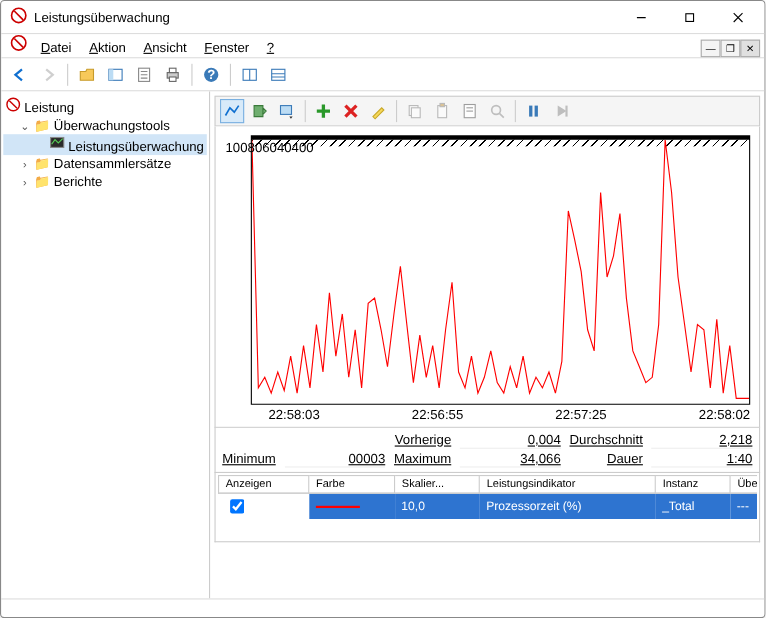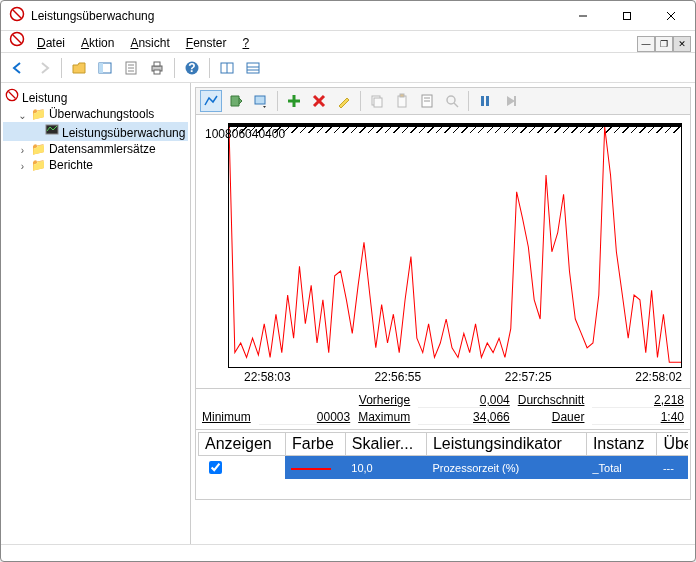--- a/index.html
+++ b/index.html
@@ -34,21 +34,21 @@
     background-size: 100% 6px; background-repeat: no-repeat; background-position: top;}
   .plot svg{display:block;width:100%;height:240px;}
   .yticks{position:absolute;right:100%;top:0;bottom:13px;width:24px;text-align:right;padding-right:4px;display:flex;flex-direction:row;justify-content:space-between;font-size:11px;color:#000;}
   .xticks{display:flex;justify-content:space-between;margin-left:40px;font-size:11px;margin-top:2px;}
   .stats{border:1px solid #ccc;border-top:none;padding:4px 6px;display:grid;grid-template-columns:auto 1fr auto 1fr auto 1fr;gap:2px 8px;font-size:11px;background:#fff;text-decoration:underline;}
   .stats .lbl{text-align:right;}
   .stats .val{text-align:right;border-bottom:1px inset #eee;min-width:70px;}
   .counters-box{border:1px solid #ccc;border-top:none;background:#fff;padding:2px;display:flex;flex-direction:column;}
   .counters{overflow:auto;}
   .counters table{border-collapse:collapse;width:100%;min-width:560px;}
-  .counters th{background:#fff;border:1px solid #ccc;font-weight:400;text-align:left;padding:2px 6px;font-size:16px;white-space:nowrap;}
+  .counters th{background:#fff;border:1px solid #ccc;font-weight:400;text-align:left;padding:2px 6px;font-size:10px;white-space:nowrap;}
   .counters td{padding:2px 6px;font-size:11px;white-space:nowrap;}
   .counters tr.sel td{background:#2e74d0;color:#fff;}
   .color-swatch{display:inline-block;width:40px;height:2px;background:red;vertical-align:middle;}
   .hscroll{height:16px;overflow-x:scroll;overflow-y:hidden;margin-top:2px;}
   .hscroll-inner{width:900px;height:1px;}
   .statusbar{height:16px;}
   u.acc{text-decoration:underline;}
 </style>
 </head>
 <body>

